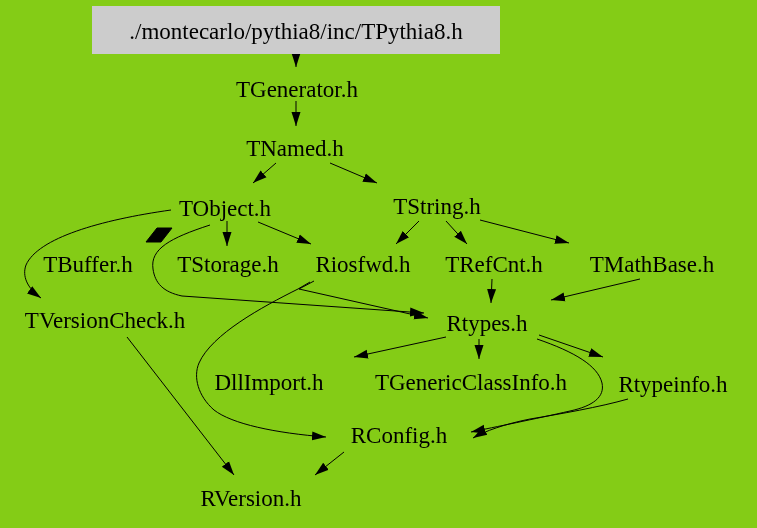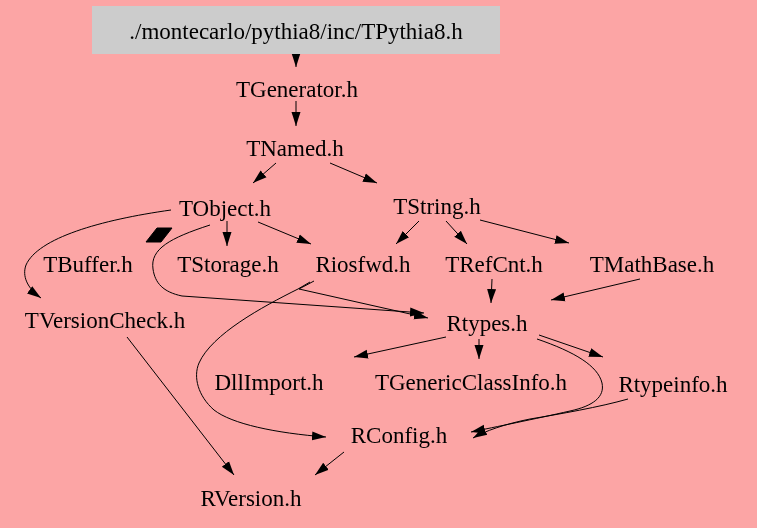--- a/index.html
+++ b/index.html
@@ -1,19 +1,19 @@
 <!DOCTYPE html>
 <html><head>
 <meta charset="utf-8">
 <style>
   html,body { margin:0; padding:0; background:#ffffff; }
   .canvas {
     position:relative;
     width:757px; height:528px;
-    background:#fca5a5;
+    background:#84cc16;
     font-family:"Liberation Serif", serif;
   }
   svg text {
     font-family:"Liberation Serif", serif;
     font-size:23px;
     fill:#000000;
   }
   svg .edge { stroke:#000000; stroke-width:1; fill:none; }
   svg .arrowpoly { fill:#000000; stroke:#000000; }
   svg .rootrect { stroke:none; }

